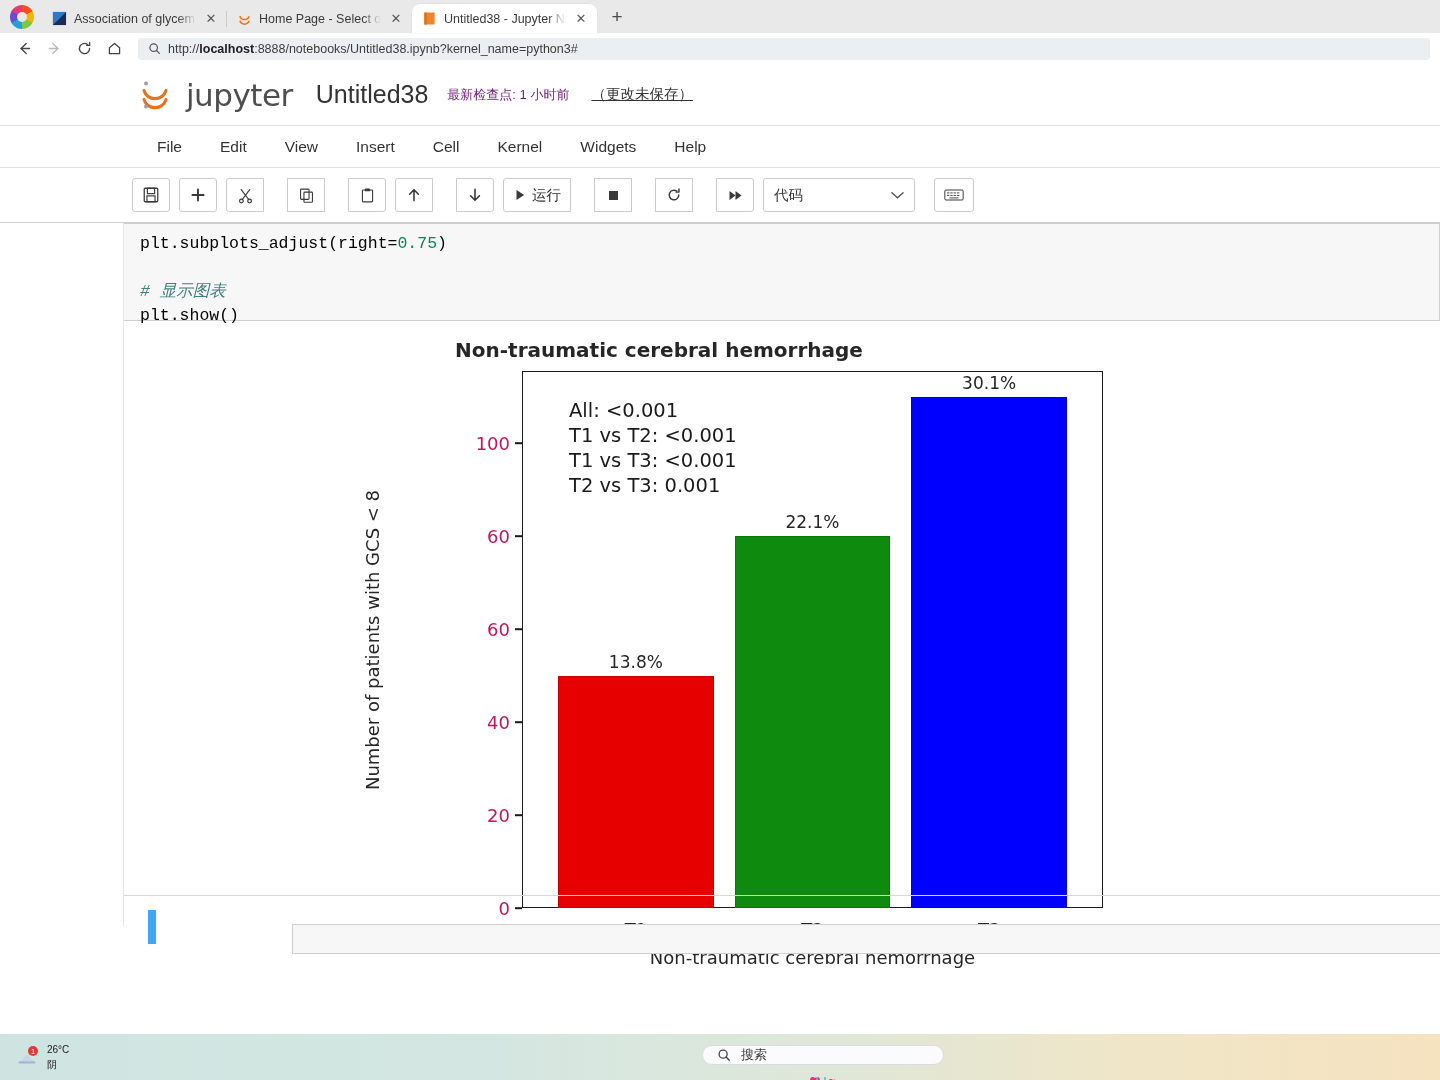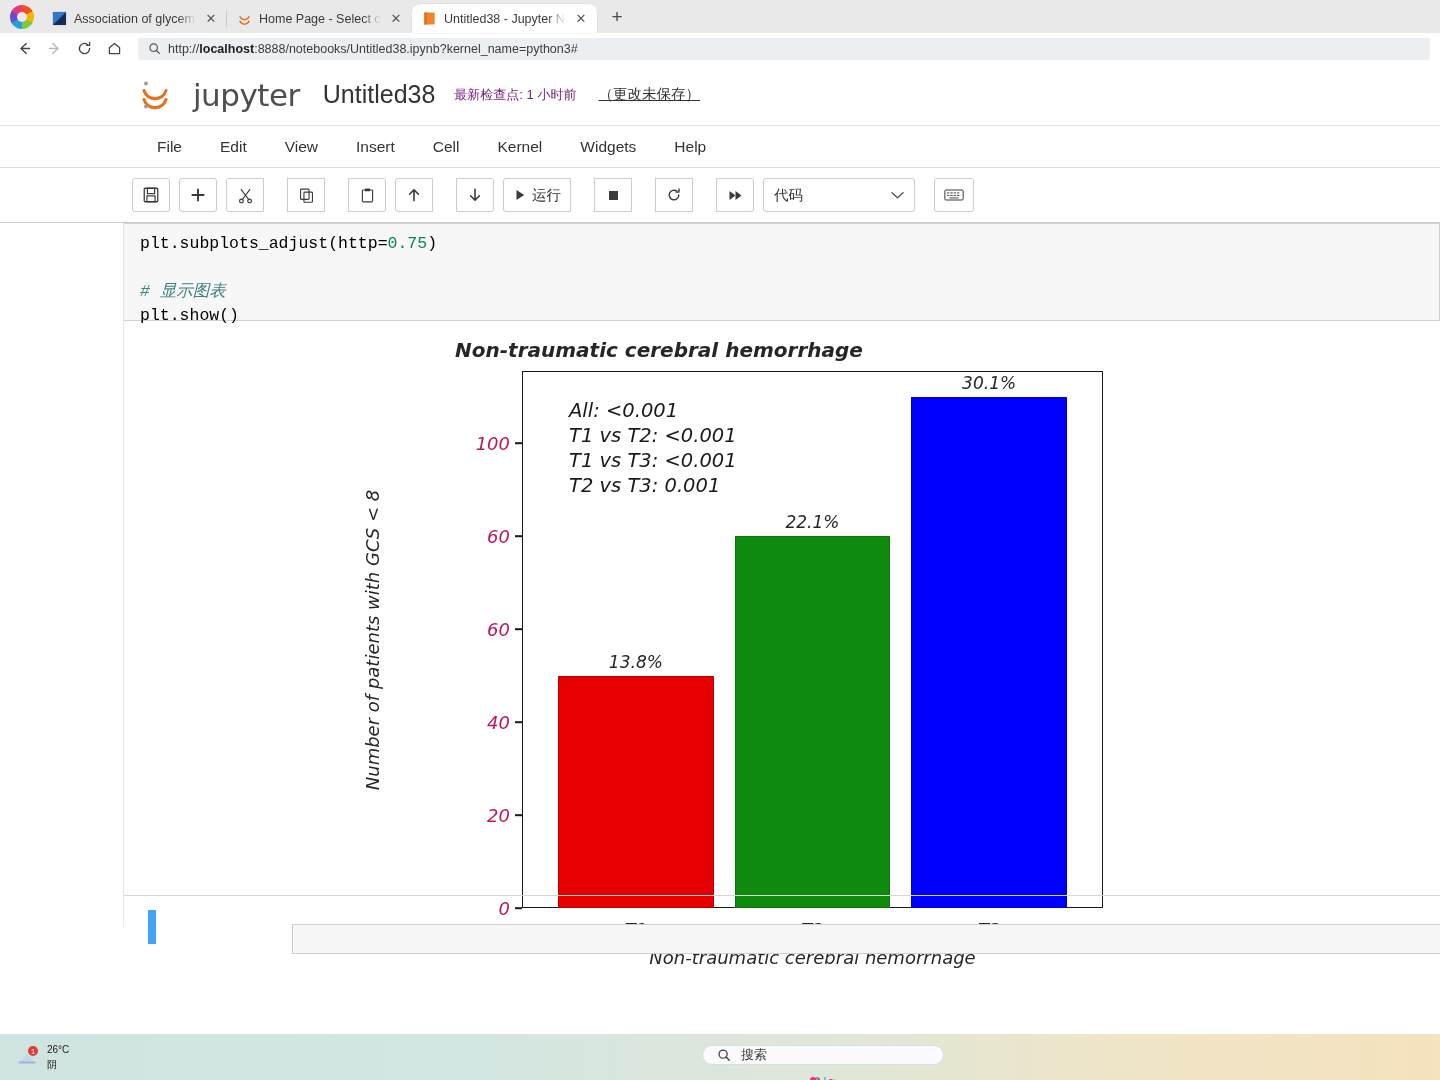--- a/index.html
+++ b/index.html
@@ -80,21 +80,21 @@
     position:absolute; left:0; top:64px; width:1440px; height:970px;
     background:#eeeeee; overflow:hidden;
   }
   .page{
     position:absolute; left:0; top:0; width:1440px; height:970px; background:#ffffff;
   }
   .jp-header{
     height:62px; background:#ffffff; display:flex; align-items:center;
     padding-left:138px; border-bottom:1px solid #e0e0e0;
   }
-  .jp-logo{display:flex;align-items:center;gap:21px;}
+  .jp-logo{display:flex;align-items:center;gap:14px;}
   .jp-logo .mark{
     width:34px;height:34px;position:relative;flex:0 0 auto;
   }
   .jp-logo .wordmark{
     font-size:31px; color:#4e4e4e; letter-spacing:-0.5px; font-weight:400;
     font-family:"DejaVu Sans", sans-serif;
   }
   .nb-title{
     margin-left:23px; font-size:25px; color:#333333; font-weight:400;
   }
@@ -133,21 +133,21 @@
     background:#f7f7f7; border:1px solid #cfcfcf; border-left:none;
     padding:8px 0 10px 16px; height:98px;
   }
   .codecell pre{
     font-family:"Liberation Mono", monospace; font-size:16.5px; color:#000000;
     line-height:24px; white-space:pre;
   }
   .tok-num{color:#098658;}
   .tok-cmt{color:#408080;font-style:italic;}
 
-  .outputwrap{ position:absolute; left:124px; top:100px; width:1316px; height:560px;font-style:italic; }
+  .outputwrap{ position:absolute; left:124px; top:100px; width:1316px; height:560px; }
 
   
   .fig{ position:absolute; left:175px; top:5px; width:720px; height:545px; background:#ffffff;
         font-family:"DejaVu Sans", sans-serif; }
   .fig-title{
     position:absolute; left:0; top:10px; width:720px; text-align:center;
     font-size:20px; color:#262626; font-weight:bold;
   }
   .axes{
     position:absolute; left:223px; top:43px; width:581px; height:537px;
@@ -423,21 +423,21 @@
                 <path d="M4 5.5h2M8 5.5h2M12 5.5h2M16 5.5h2M4 8.5h2M8 8.5h2M12 8.5h2M16 8.5h2M7 11.5h10" stroke="#3a3a3a" stroke-width="1.1" stroke-linecap="round"></path>
               </svg>
           </div>
         </div>
       </div>
 
       <div class="nbbody">
         <div class="leftgutter"></div>
 
         <div class="codecell">
-          <pre><span>plt.subplots_adjust(http=</span><span class="tok-num">0.75</span><span>)</span>
+          <pre><span>plt.subplots_adjust(right=</span><span class="tok-num">0.75</span><span>)</span>
 <span></span>
 <span class="tok-cmt"># 显示图表</span>
 <span>plt.show()</span></pre>
         </div>
 
         <div class="outputwrap">
           <div class="fig">
 
             <div class="fig-title">Non-traumatic cerebral hemorrhage</div>
 

